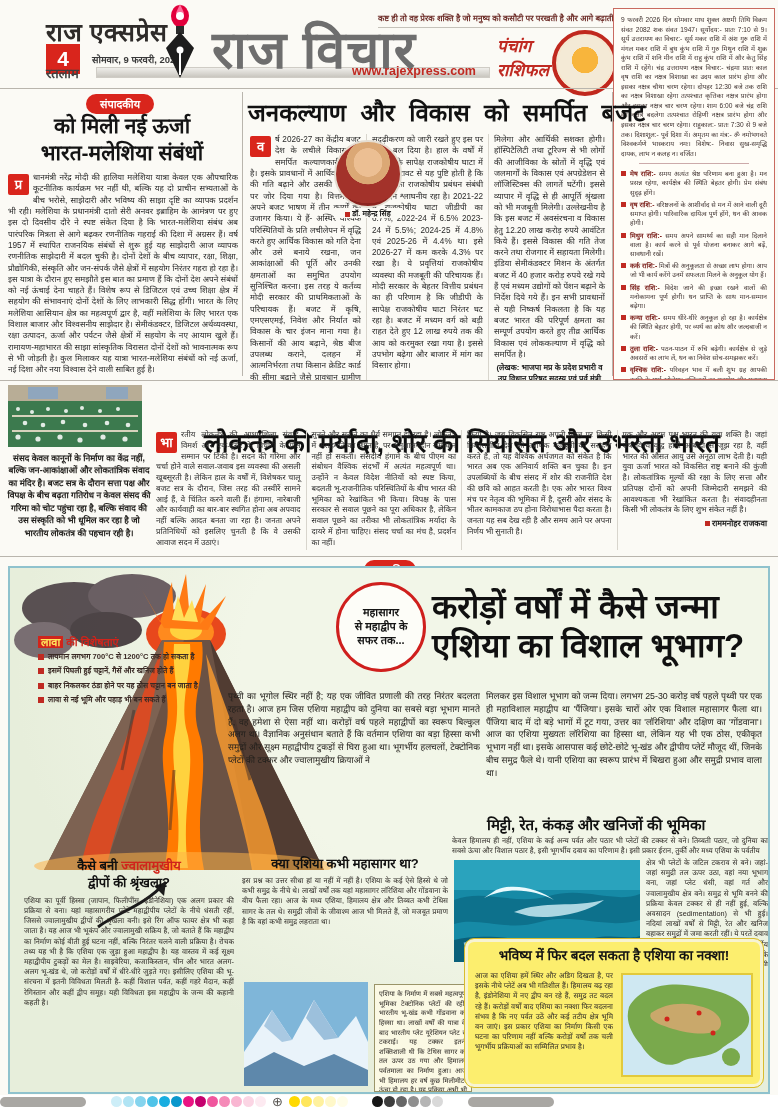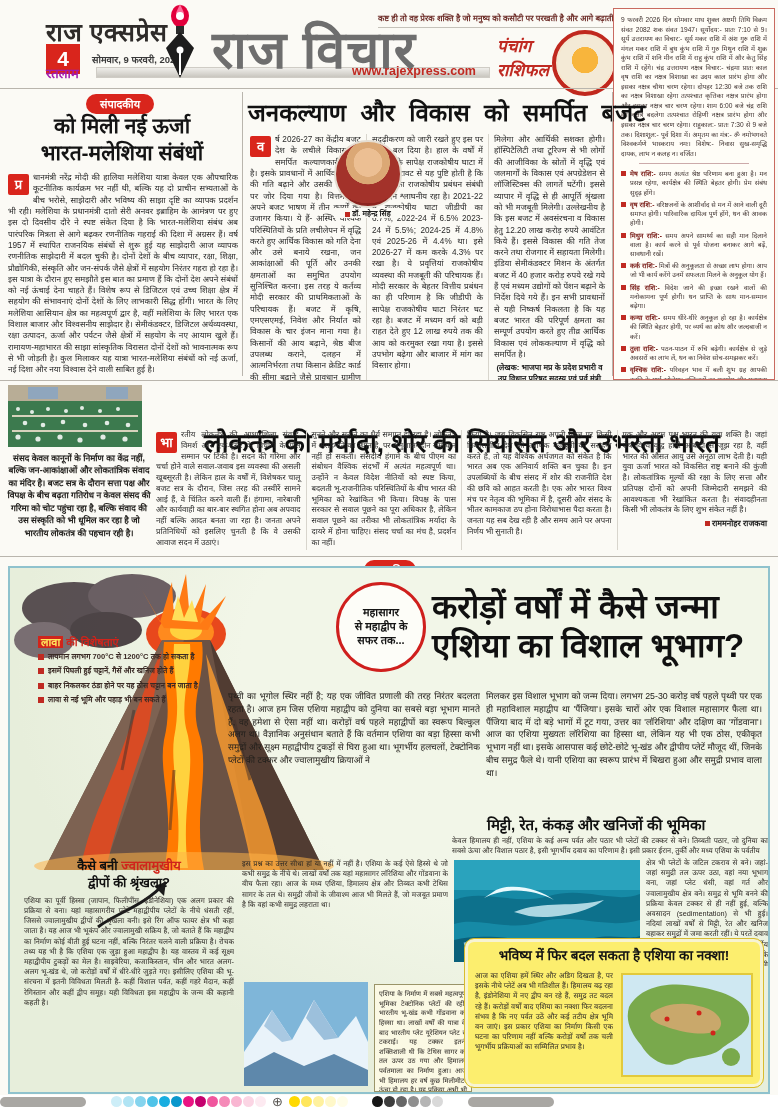--- a/index.html
+++ b/index.html
@@ -7,21 +7,21 @@
         font-family:"Liberation Sans","DejaVu Sans",sans-serif;color:#222;}
   .abs{position:absolute;}
   .jt{text-align:justify;}
   .clip{overflow:hidden;}
   .rule{position:absolute;background:#b9b5ad;}
   
   .paper-name{font-size:25px;font-weight:bold;color:#2e2b29;letter-spacing:.5px;}
   .pgbox{width:34px;height:30px;background:#d9251c;color:#fff;font-size:21px;font-weight:bold;
          text-align:center;line-height:30px;}
   .date{font-size:9.5px;font-weight:bold;color:#3a3a3a;}
-  .city{font-size:13px;font-weight:bold;color:#a21caf;}
+  .city{font-size:13px;font-weight:bold;color:#404040;}
   .citybar{height:9px;background:linear-gradient(#efeeea,#c9c6bf);border:1px solid #cfccc5;}
   .masthead{font-size:52px;font-weight:bold;color:#6e6e6e;letter-spacing:1px;line-height:1;}
   .site{font-size:12.5px;font-weight:bold;color:#c02a22;}
   .quote{font-size:8.2px;font-weight:bold;color:#70312c;border-bottom:1px solid #c5c2ba;
          padding-bottom:4px;}
   .plabel{font-size:17px;font-weight:bold;color:#c02a22;line-height:1.35;font-style:italic;}
   .emblem{width:58px;height:58px;border-radius:50%;border:4px solid #c0281e;
           background:radial-gradient(circle at 50% 45%,#f8b53c 0 30%,#f4ead6 31% 70%,#e0372b 71%);
           box-shadow:inset 0 0 0 2px #f6e6cf;}
   
@@ -291,20 +291,21 @@
 
   <div class="abs clip" style="left:24px;top:858px;width:210px;height:228px;">
     <div class="box-head">
       <span>कैसे बनी </span><span class="red">ज्वालामुखीय</span><br>
       <span>द्वीपों की श्रृंखला?</span>
     </div>
     <div class="smalltext jt" style="margin-top:4px;">एशिया का पूर्वी हिस्सा (जापान, फिलीपींस, इंडोनेशिया) एक अलग प्रकार की प्रक्रिया से बना। यहां महासागरीय प्लेटें महाद्वीपीय प्लेटों के नीचे धंसती रहीं, जिससे ज्वालामुखीय द्वीपों की श्रृंखला बनी। इसे रिंग ऑफ फायर क्षेत्र भी कहा जाता है। यह आज भी भूकंप और ज्वालामुखी सक्रिय है, जो बताते हैं कि महाद्वीप का निर्माण कोई बीती हुई घटना नहीं, बल्कि निरंतर चलने वाली प्रक्रिया है। रोचक तथ्य यह भी है कि एशिया एक जुड़ा हुआ महाद्वीप है। यह वास्तव में कई सूक्ष्म महाद्वीपीय टुकड़ों का मेल है। साइबेरिया, कजाकिस्तान, चीन और भारत अलग-अलग भू-खंड थे, जो करोड़ों वर्षों में धीरे-धीरे जुड़ते गए। इसीलिए एशिया की भू-संरचना में इतनी विविधता मिलती है- कहीं विशाल पर्वत, कहीं गहरे मैदान, कहीं रेगिस्तान और कहीं द्वीप समूह। यही विविधता इस महाद्वीप के जन्म की कहानी कहती है।</div>
   </div>
 
   <div class="abs clip" style="left:242px;top:856px;width:206px;height:100px;">
+    <div class="box-head">क्या एशिया कभी महासागर था?</div>
     <div class="smalltext jt" style="margin-top:3px;">इस प्रश्न का उत्तर सीधा हां या नहीं में नहीं है। एशिया के कई ऐसे हिस्से थे जो कभी समुद्र के नीचे थे। लाखों वर्षों तक यहां महासागर लॉरेशिया और गोंडवाना के बीच फैला रहा। आज के मध्य एशिया, हिमालय क्षेत्र और तिब्बत कभी टेथिस सागर के तल थे। समुद्री जीवों के जीवाश्म आज भी मिलते हैं, जो मजबूत प्रमाण है कि वहां कभी समुद्र लहराता था।</div>
   </div>
 
   <svg class="abs" style="left:244px;top:982px;" width="124" height="104" viewBox="0 0 124 104">
     <rect width="124" height="104" fill="#7fb6d9"></rect>
     <path d="M0 70 L28 28 L48 58 L70 18 L94 56 L112 34 L124 60 L124 104 L0 104 Z" fill="#e9f3fa"></path>
     <path d="M28 28 L48 58 L38 60 L20 44 Z" fill="#a9c9e2"></path>
     <path d="M70 18 L94 56 L80 58 L62 36 Z" fill="#9cc0dc"></path>
     <path d="M0 86 L30 70 L60 84 L90 72 L124 88 L124 104 L0 104 Z" fill="#5e88ab"></path>
   </svg>

